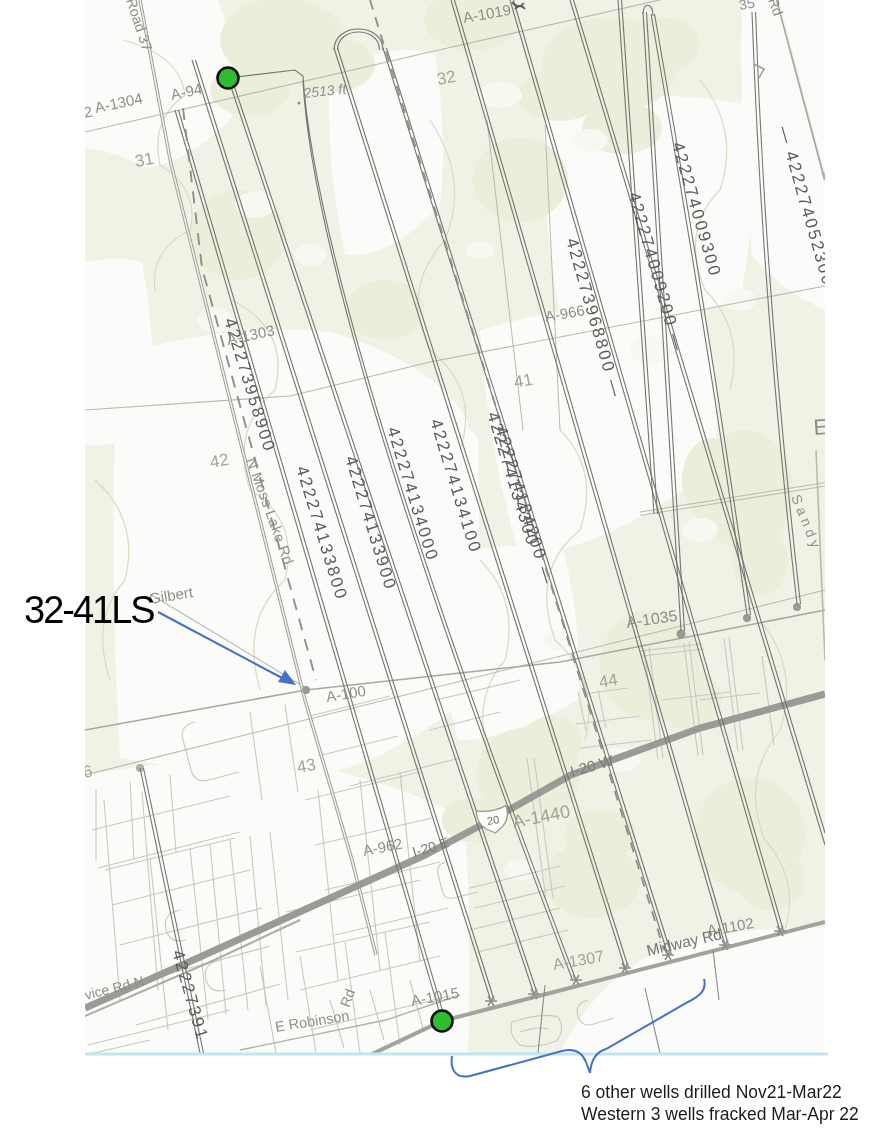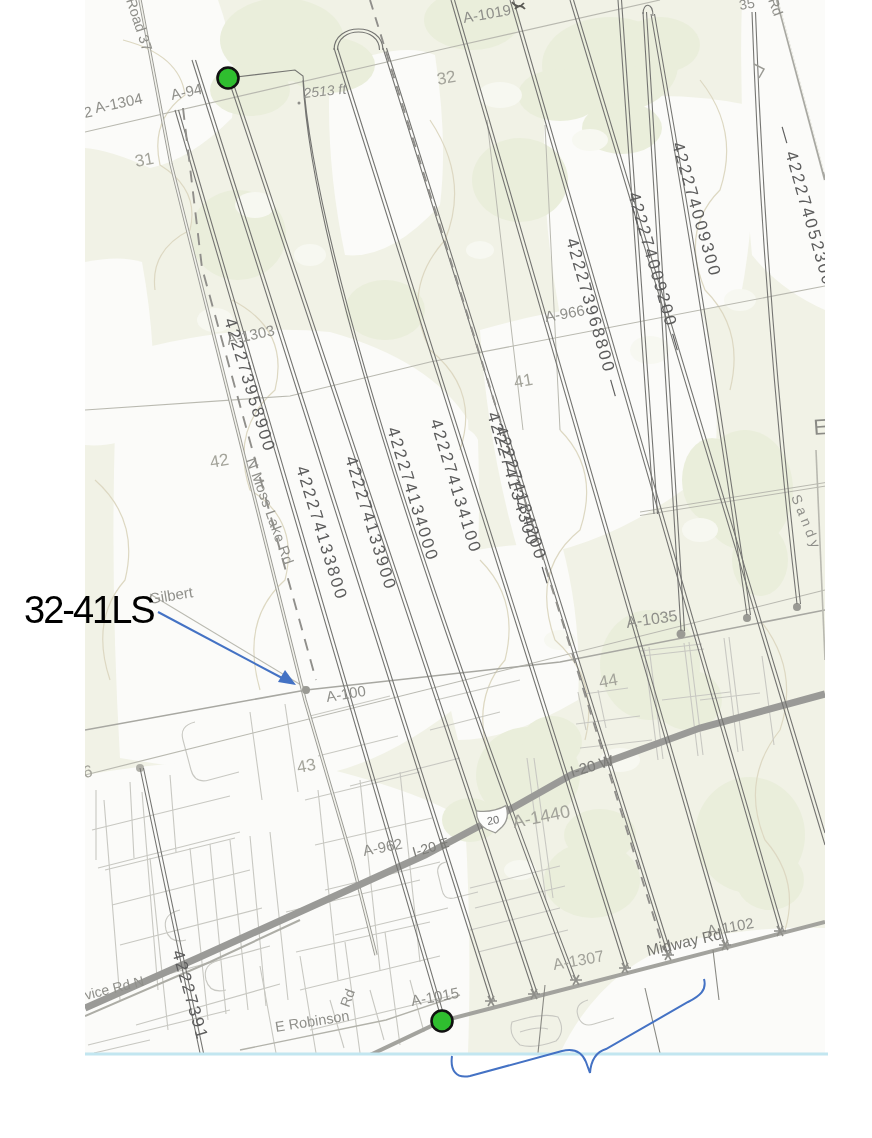--- a/index.html
+++ b/index.html
@@ -259,13 +259,14 @@
   </g>
 
   <path d="M85,1054 L828,1054" stroke="#c2e6f0" stroke-width="3" fill="none"></path>
 
   <path d="M158,612 L284,679" stroke="#4472c4" stroke-width="2" fill="none"></path>
   <path d="M296,685 L278,682 L285,670 Z" fill="#4472c4"></path>
 
   <path d="M452,1056 C450,1070 456,1079 470,1076 L562,1051 C574,1048 582,1052 586,1062 L590,1073 C591,1060 596,1052 606,1049 L688,1002 C700,996 707,990 704,979" stroke="#4472c4" stroke-width="2" fill="none"></path>
 </svg>
 <div class="big">32-41LS</div>
+<div class="note">6 other wells drilled Nov21-Mar22<br>Western 3 wells fracked Mar-Apr 22</div>
 </div>
 
 </body></html>

